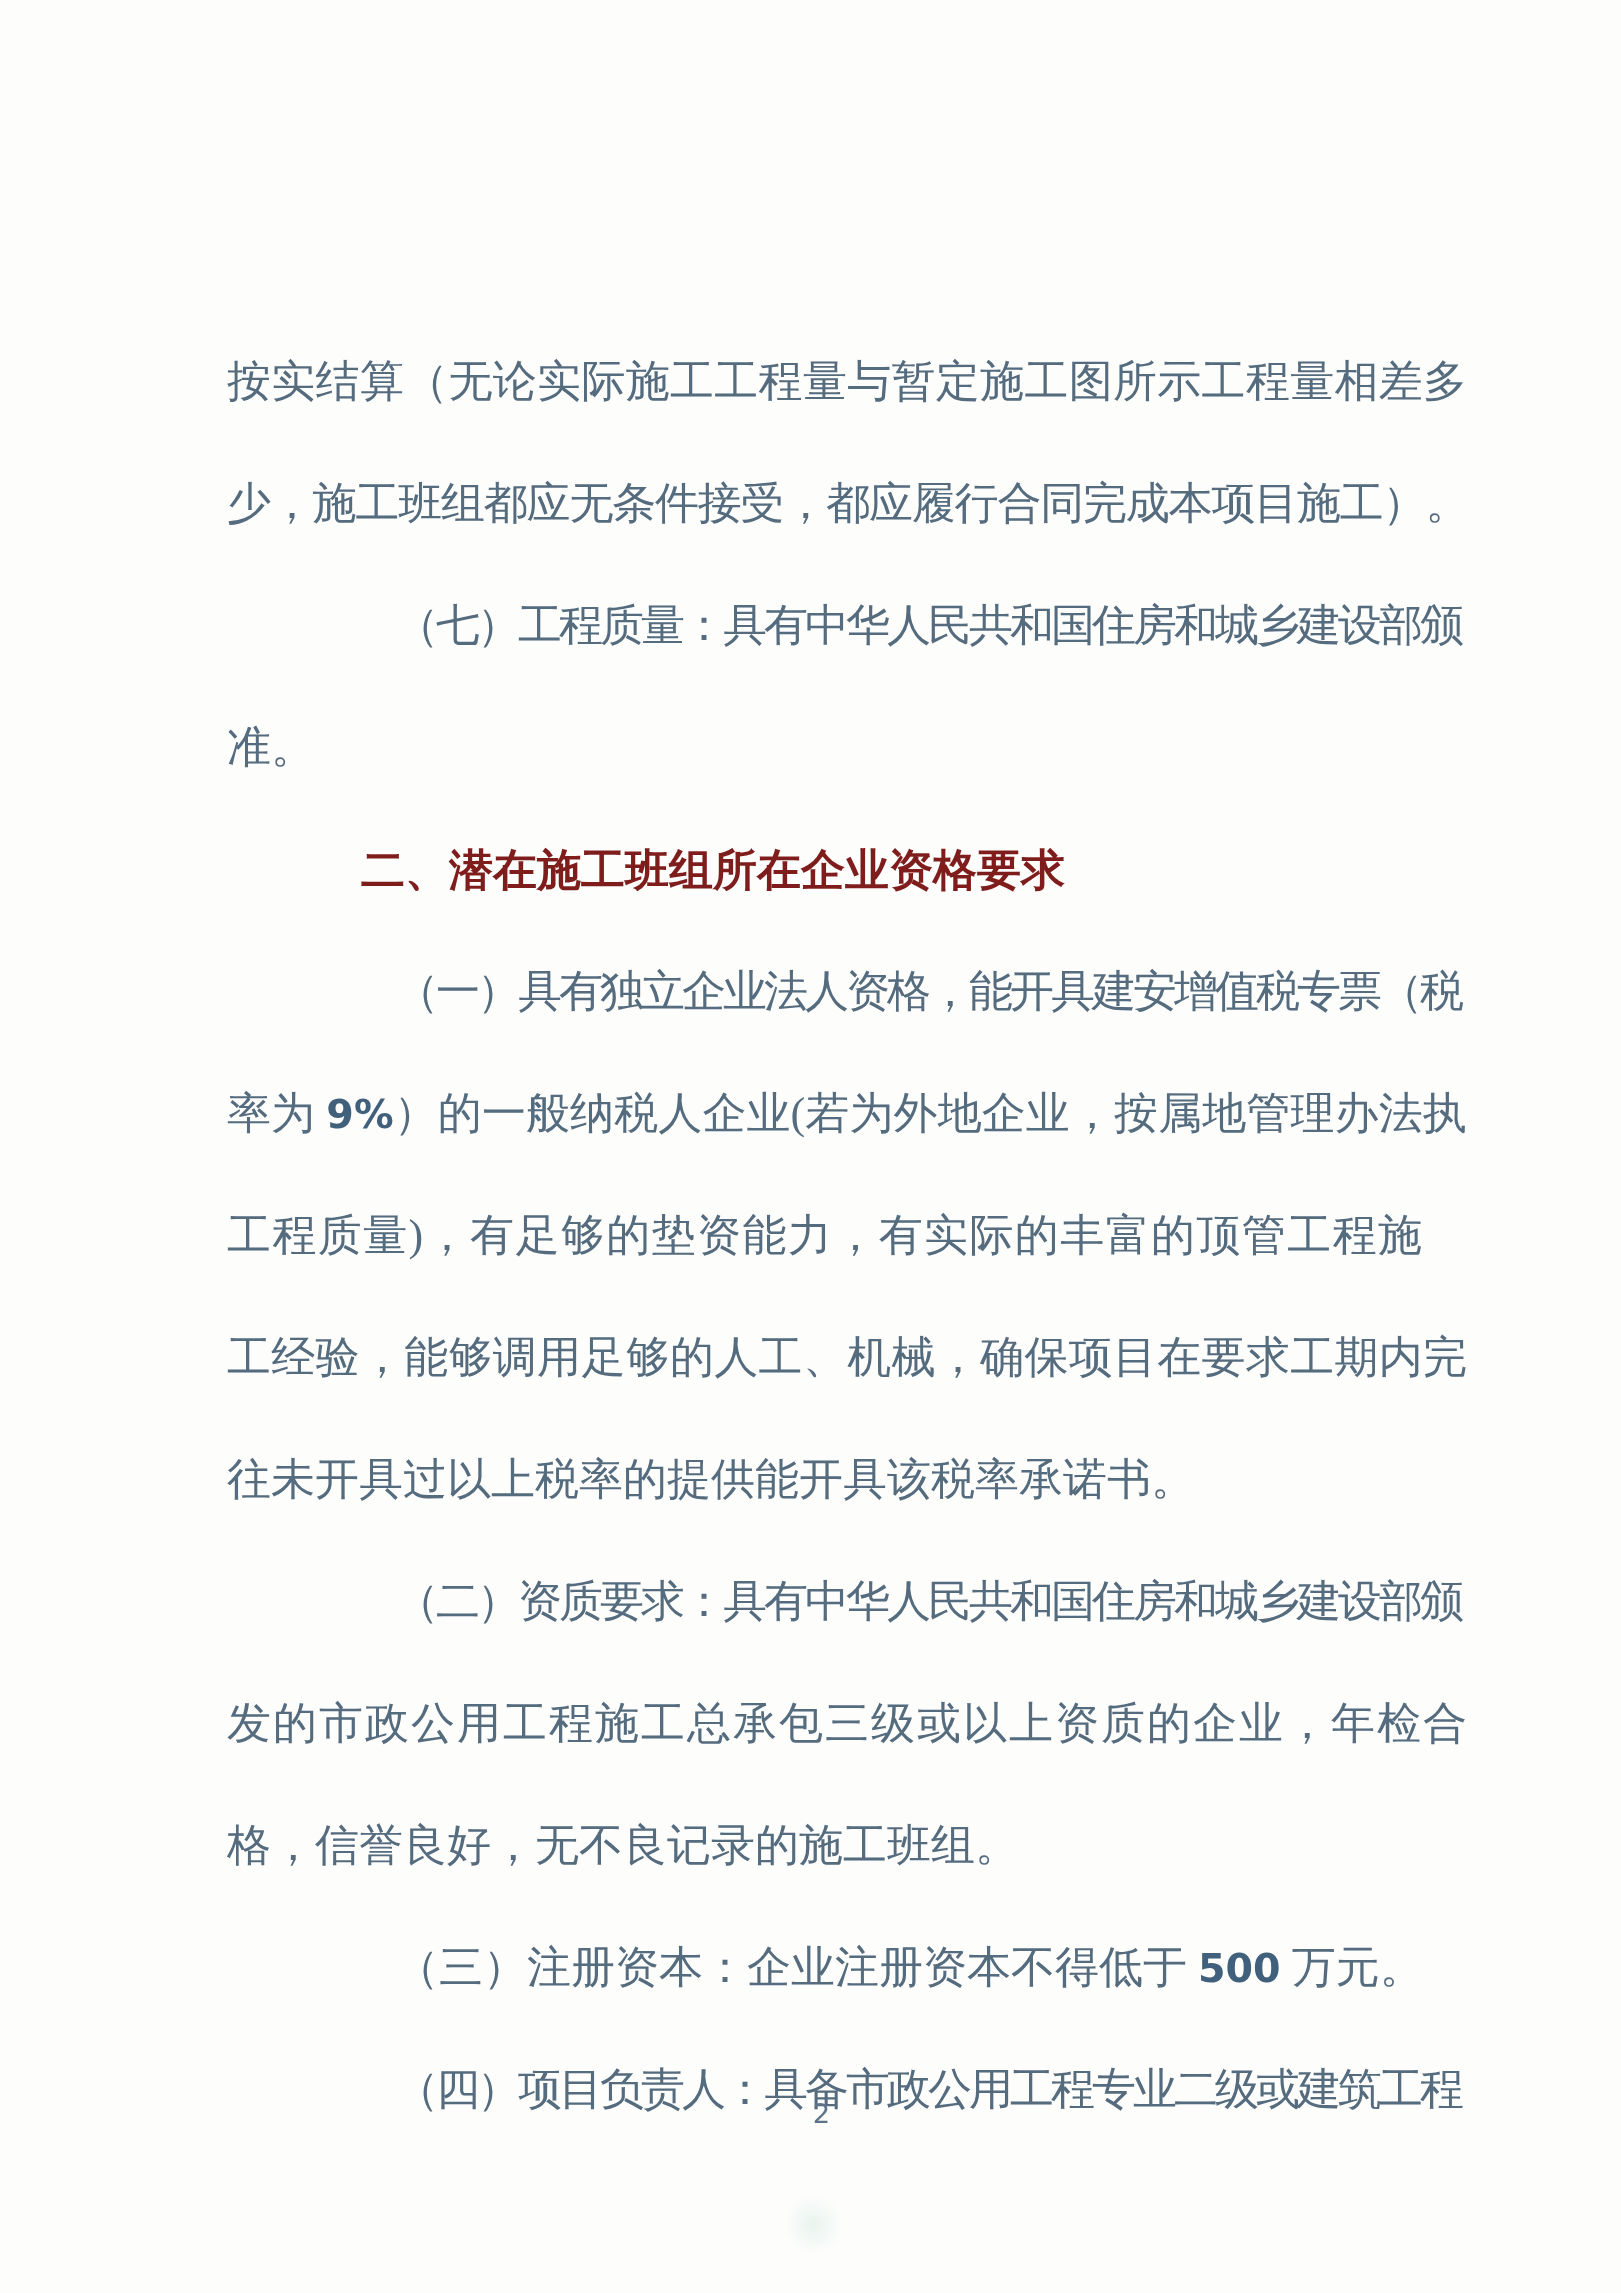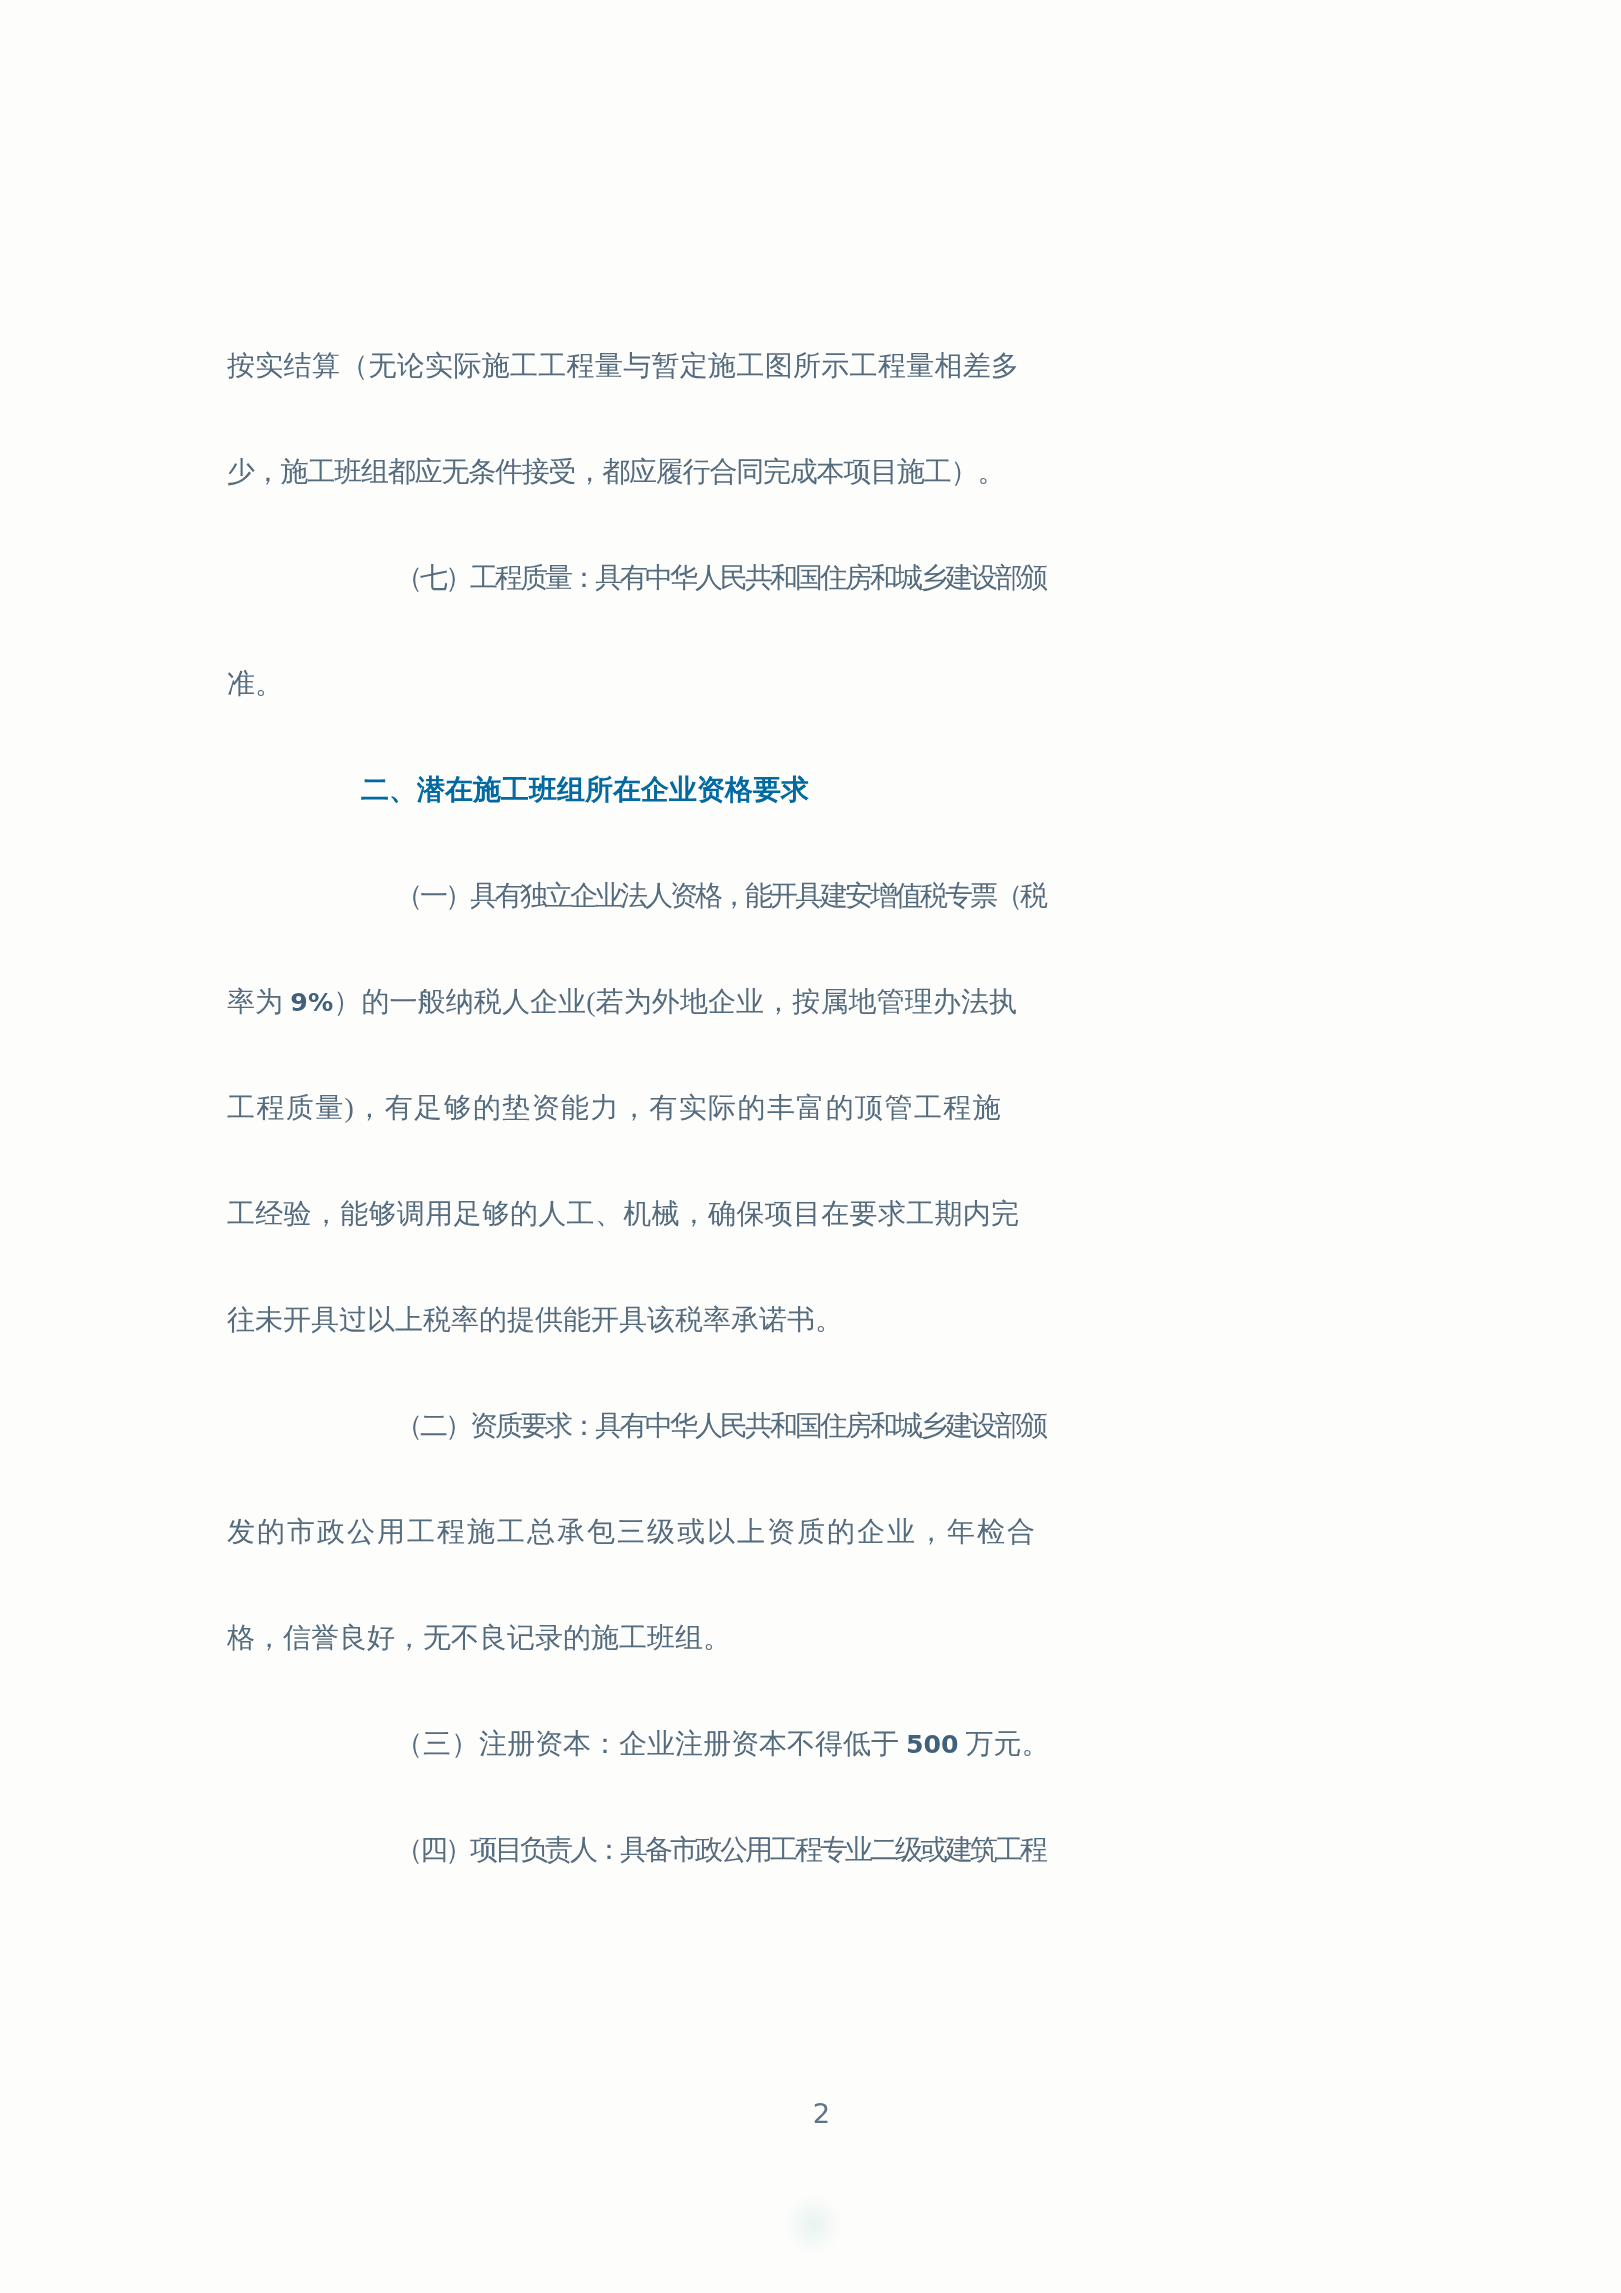--- a/index.html
+++ b/index.html
@@ -20,34 +20,34 @@
   }
   .content {
     position: absolute;
     left: 227px;
     top: 299px;
     width: 1189px;
   }
   .line {
     height: 78px;
     line-height: 78px;
-    font-size: 28px;
+    font-size: 44px;
     color: #556b7e;
     white-space: nowrap;
     letter-spacing: 0;
   }
   .line .measure {
     display: inline-block;
     white-space: nowrap;
     vertical-align: top;
   }
   .line.indent { text-indent: 84px; }
   .line.heading {
     font-weight: 700;
-    color: #0369a1;
+    color: #7f1d1d;
     text-indent: 67px;
     font-family: "Liberation Sans", "DejaVu Sans", sans-serif;
   }
   .num {
     font-family: "DejaVu Sans", "Liberation Sans", sans-serif;
     font-weight: 700;
     font-size: 0.90em;
     color: #41607b;
   }
   .page-number {

